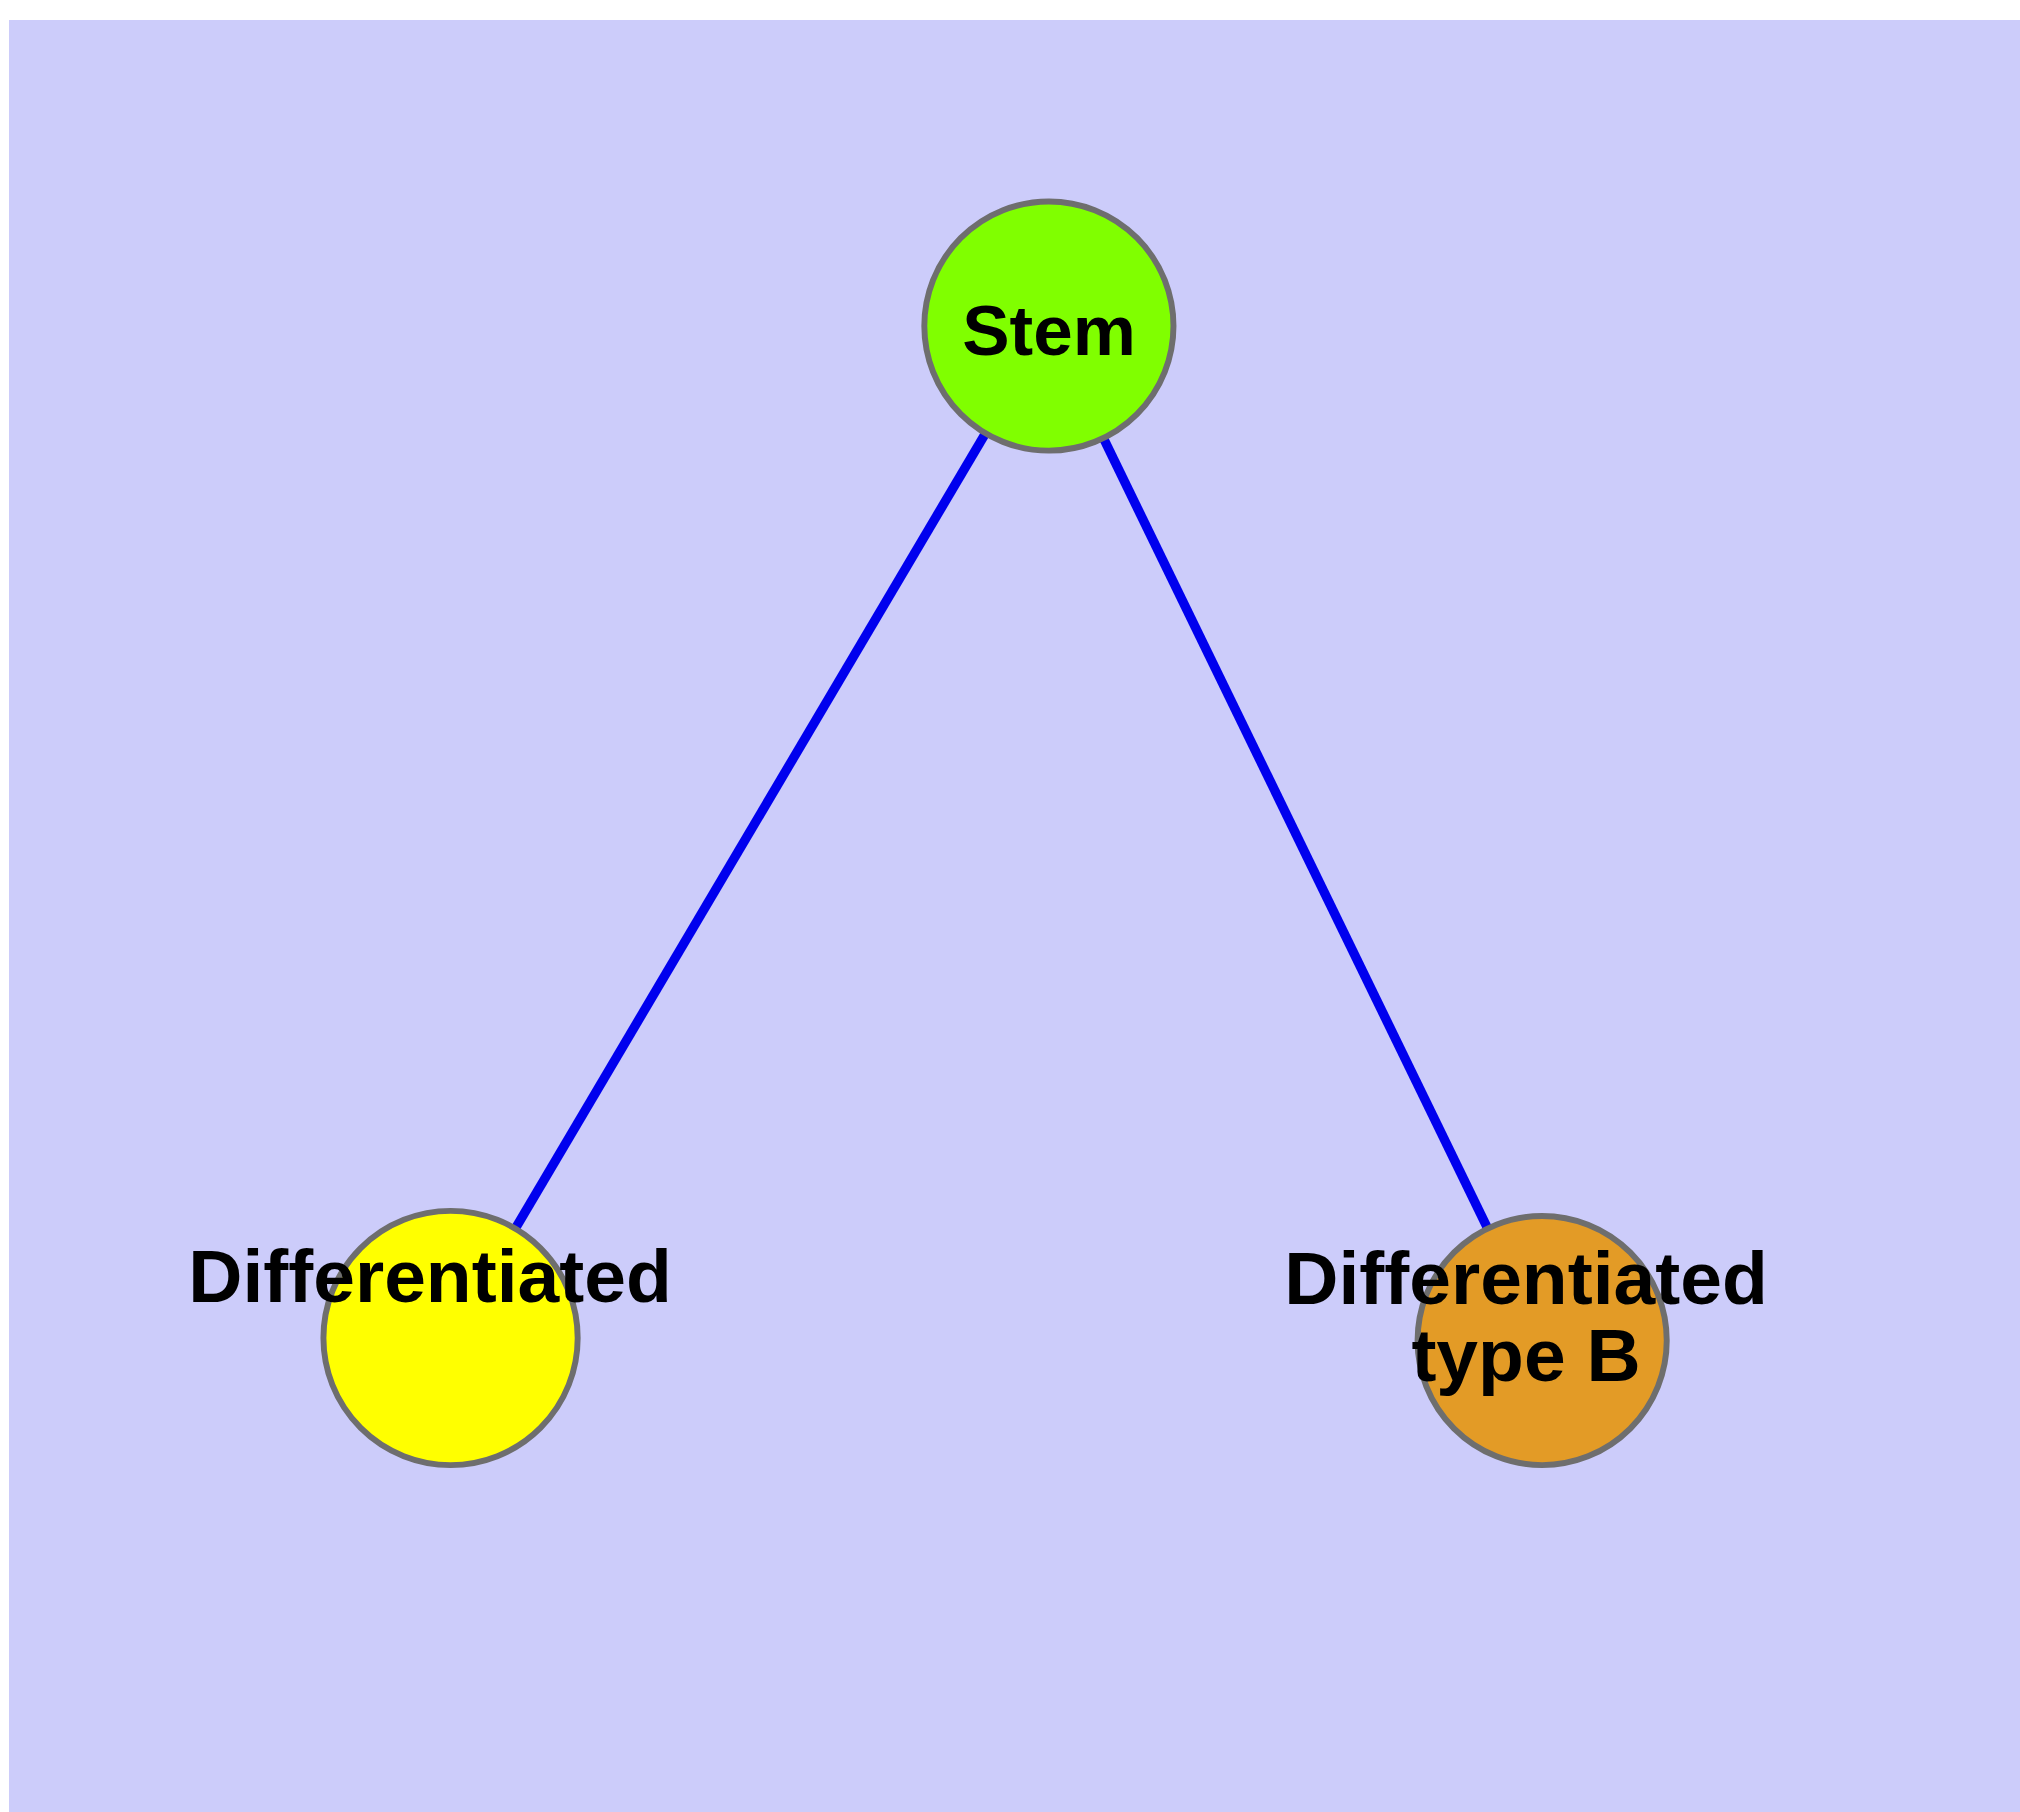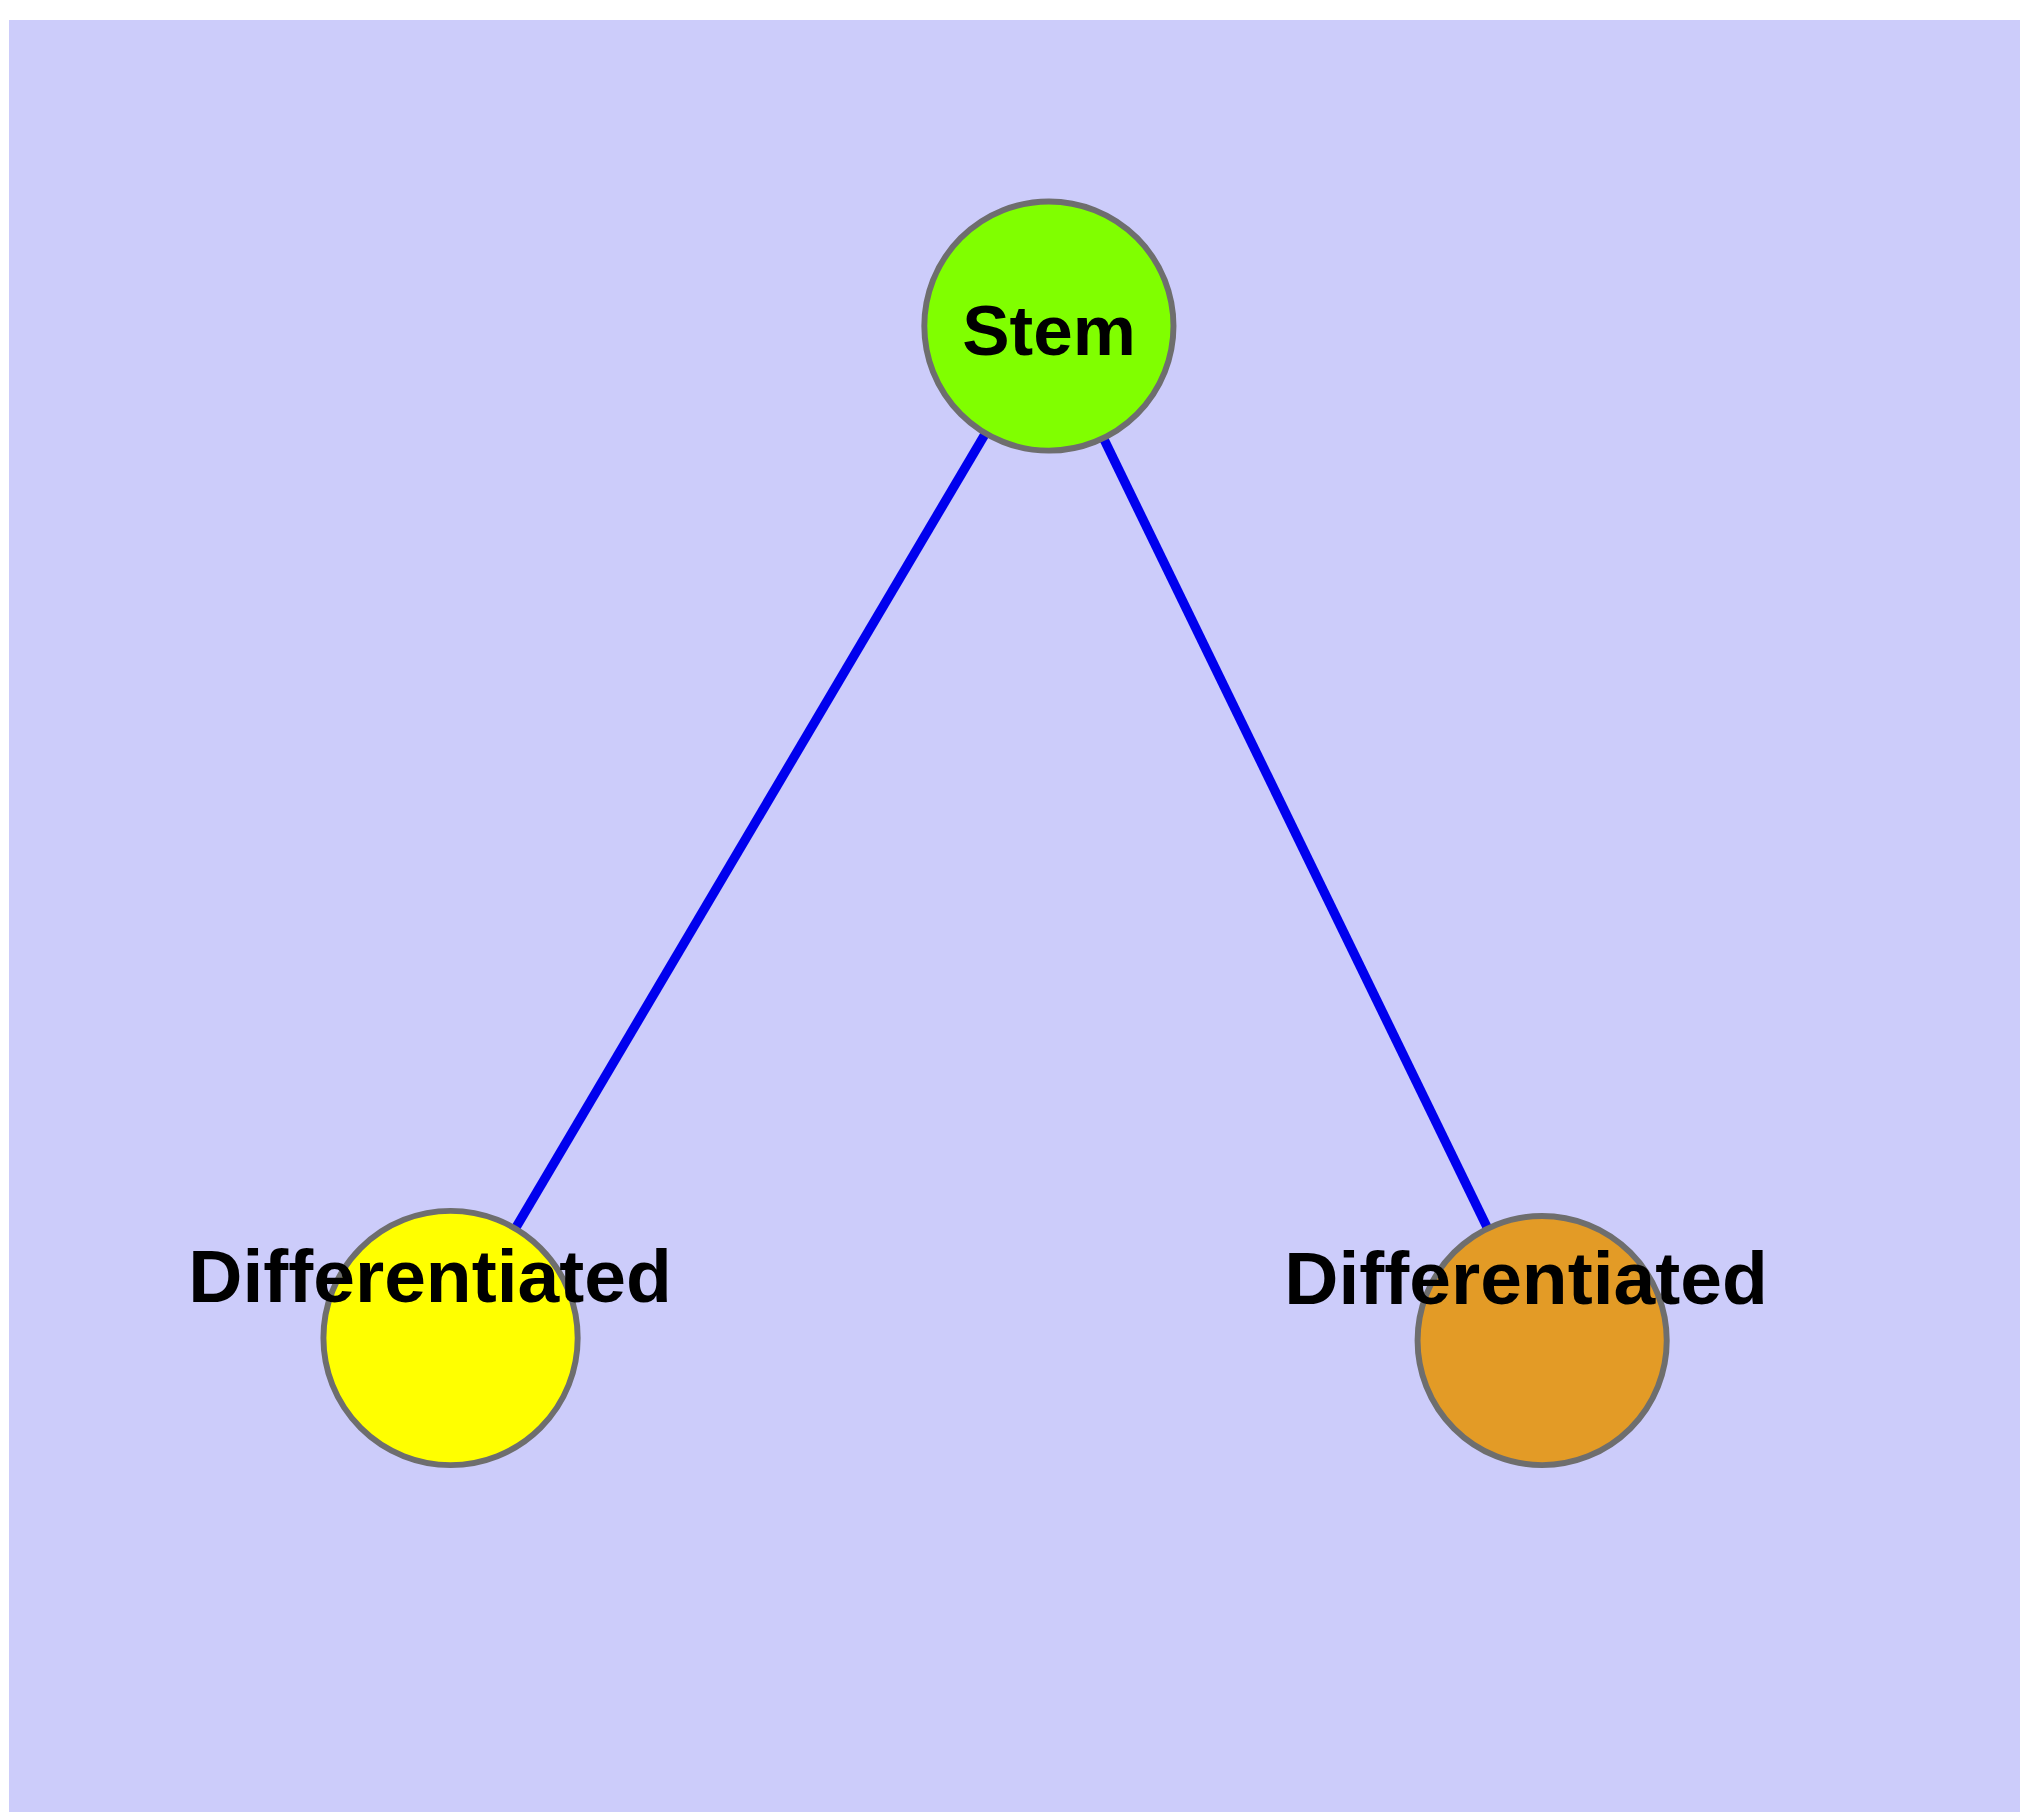--- a/index.html
+++ b/index.html
@@ -91,17 +91,18 @@
     <div class="node-label label-stem">
       <span class="label-line">Stem</span>
     </div>
 
     <div class="node-label label-a">
       <span class="label-line">Differentiated</span>
     </div>
 
     <div class="node-label label-b">
       <span class="label-line">Differentiated</span>
+      <span class="label-line">type B</span>
     </div>
 
   </div>
 </div>
 
 
 </body></html>

